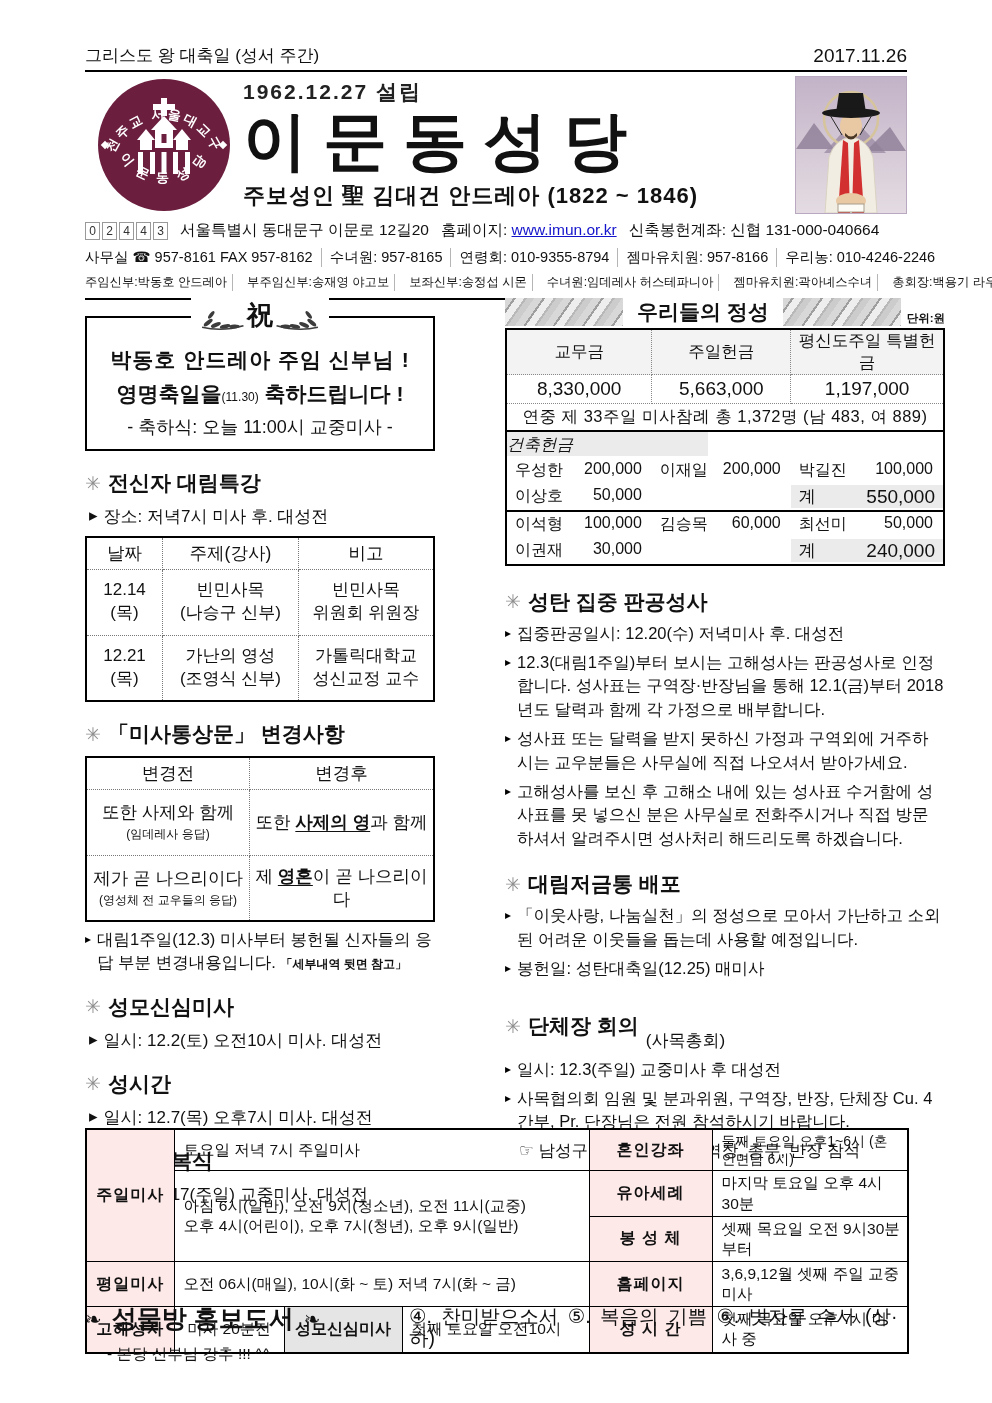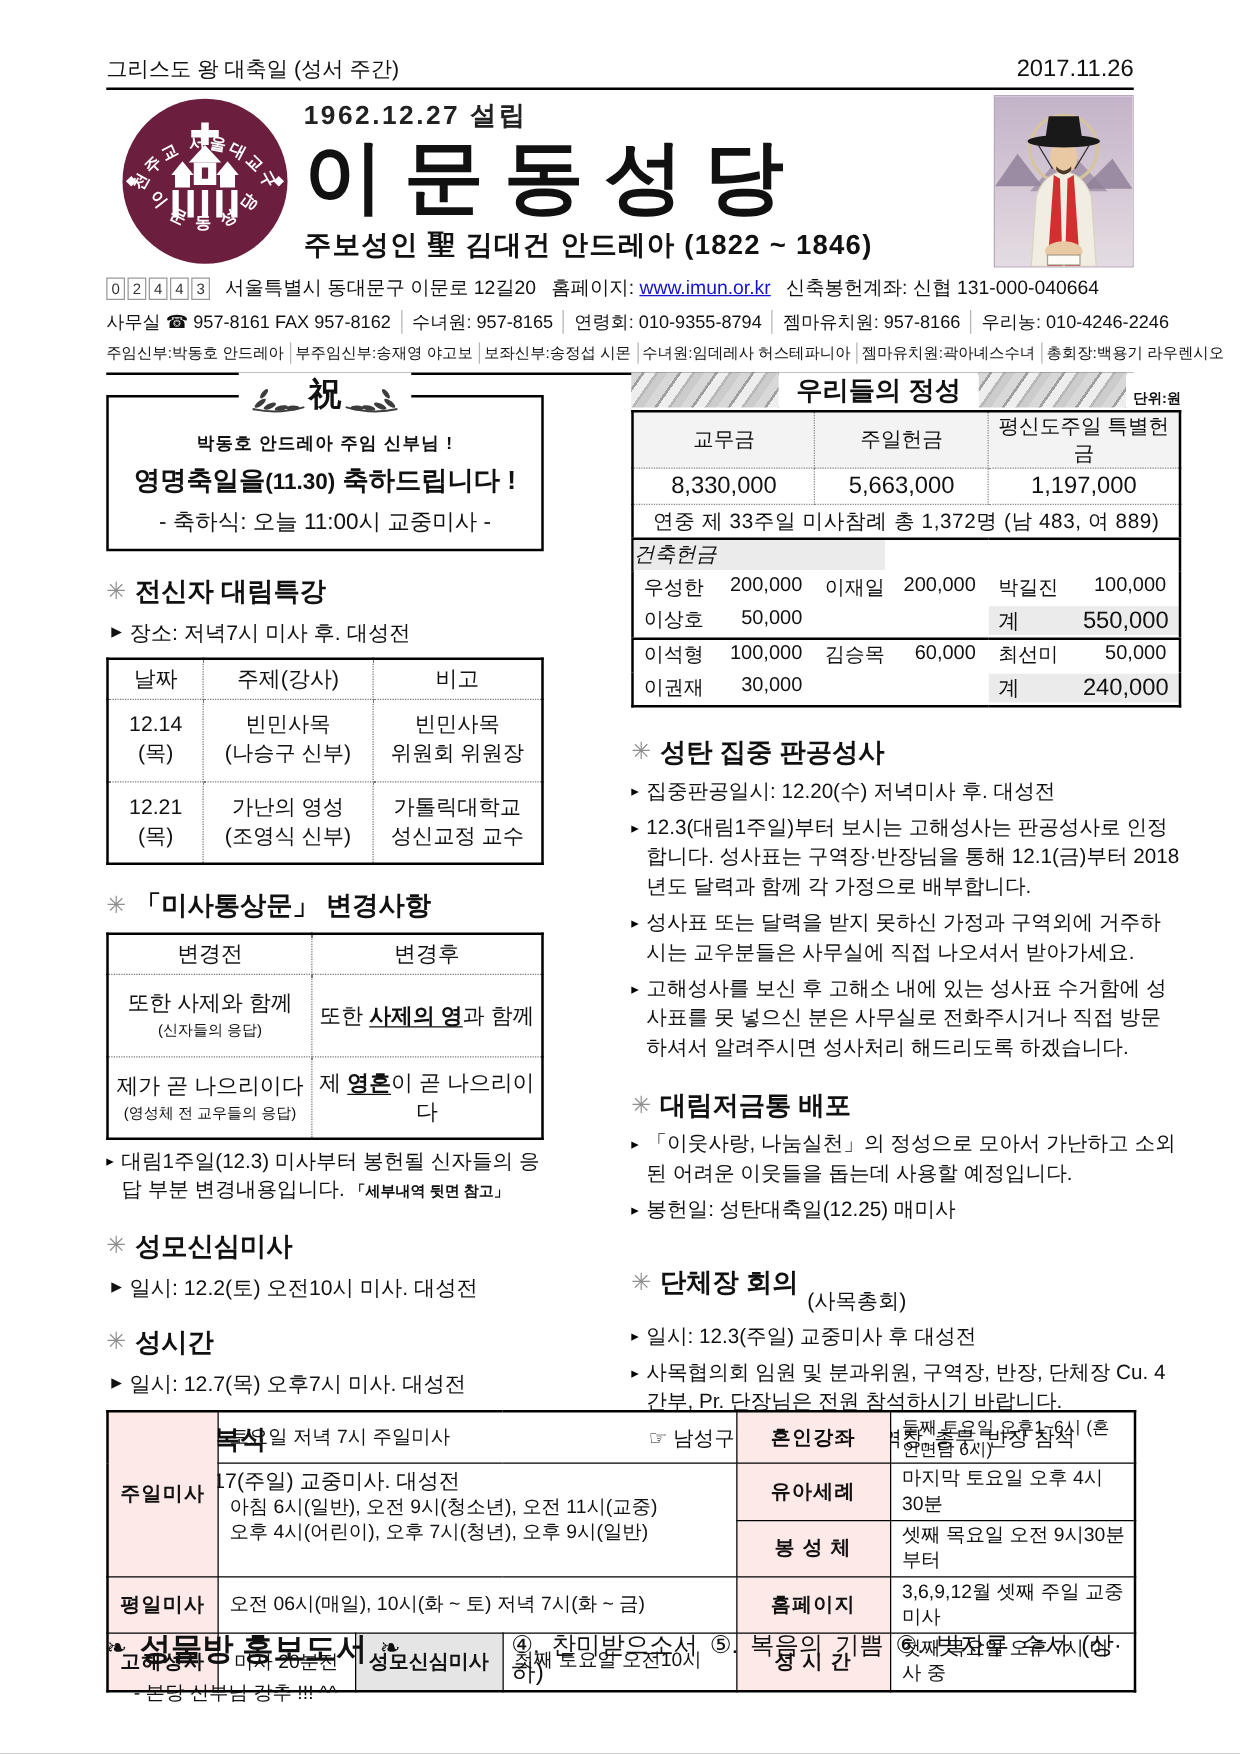--- a/index.html
+++ b/index.html
@@ -28,33 +28,33 @@
     border-bottom:2px solid #000; padding-bottom:7px; }
   .c1 { display:flex; align-items:center; gap:12px; font-size:15.5px; white-space:nowrap; }
   .zip { display:inline-flex; gap:2px; }
   .zip span { display:inline-block; width:15px; height:18px; border:1px solid #999;
     font-size:12px; text-align:center; line-height:17px; color:#333; }
   .url { color:#1414cc; text-decoration:underline; }
   .sep-list { display:flex; white-space:nowrap; }
   .sep-list > span + span { border-left:1px solid #b5b5b5; padding-left:8px; margin-left:8px; }
   .c2 { font-size:14.5px; margin-top:7px; }
   .c3 { font-size:12.3px; margin-top:7px; color:#111; }
-  .c3 > span + span { padding-left:3px; margin-left:5px; }
+  .c3 > span + span { padding-left:14px; margin-left:5px; }
   
   .left-col  { position:absolute; top:300px; left:85px;  width:350px; }
   .right-col { position:absolute; top:298px; left:505px; width:440px; }
   
   .congrats { position:relative; border:2px solid #000; margin-top:16px;
     padding:28px 6px 10px; text-align:center; }
   .wreath { position:absolute; top:-20px; left:50%; transform:translateX(-50%);
     background:#fff; padding:0 8px; display:flex; align-items:flex-end; gap:2px; }
   .chuk { font-size:26px; font-weight:bold; font-family:"Liberation Serif","DejaVu Serif",serif; }
-  .cg1 { font-size:14px; font-weight:bold; letter-spacing:1px; }
+  .cg1 { font-size:21px; font-weight:bold; letter-spacing:1px; }
   .cg2 { font-size:21px; font-weight:bold; margin-top:6px; }
-  .cg2 .small { font-size:18px; font-weight:bold; }
+  .cg2 .small { font-size:12px; font-weight:normal; }
   .cg3 { font-size:18px; margin-top:7px; }
   
   .sec { margin-top:18px; }
   .sec-title { display:flex; align-items:center; gap:7px; font-size:21px; font-weight:bold; }
   .sec-icon { color:#8f8f8f; font-size:19px; font-weight:normal; }
   .sec-sub { font-size:17px; font-weight:normal;margin-top:28px; }
   .bullet { display:flex; gap:6px; font-size:16.5px; line-height:1.42; margin-top:6px; }
   .bullet .bm { flex:0 0 auto; font-size:12px; padding-top:3px; color:#000; }
   .hand-note { font-size:16.5px; margin-top:6px; padding-left:14px; }
   
@@ -313,21 +313,21 @@
             <col style="width:53%">
           </colgroup>
         <tbody>
             <tr>
           <th>변경전</th>
           <th>변경후</th>
         </tr>
         <tr>
           <td>
             <div>또한 사제와 함께</div>
-            <div class="sub">(신자들의 응답)</div>
+            <div class="sub">(임데레사 응답)</div>
           </td>
           <td>
             <span>또한 </span><span class="ukey">사제의 영</span><span>과 함께</span>
           </td>
         </tr>
         <tr>
           <td>
             <div>제가 곧 나으리이다</div>
             <div class="sub">(영성체 전 교우들의 응답)</div>
           </td>

